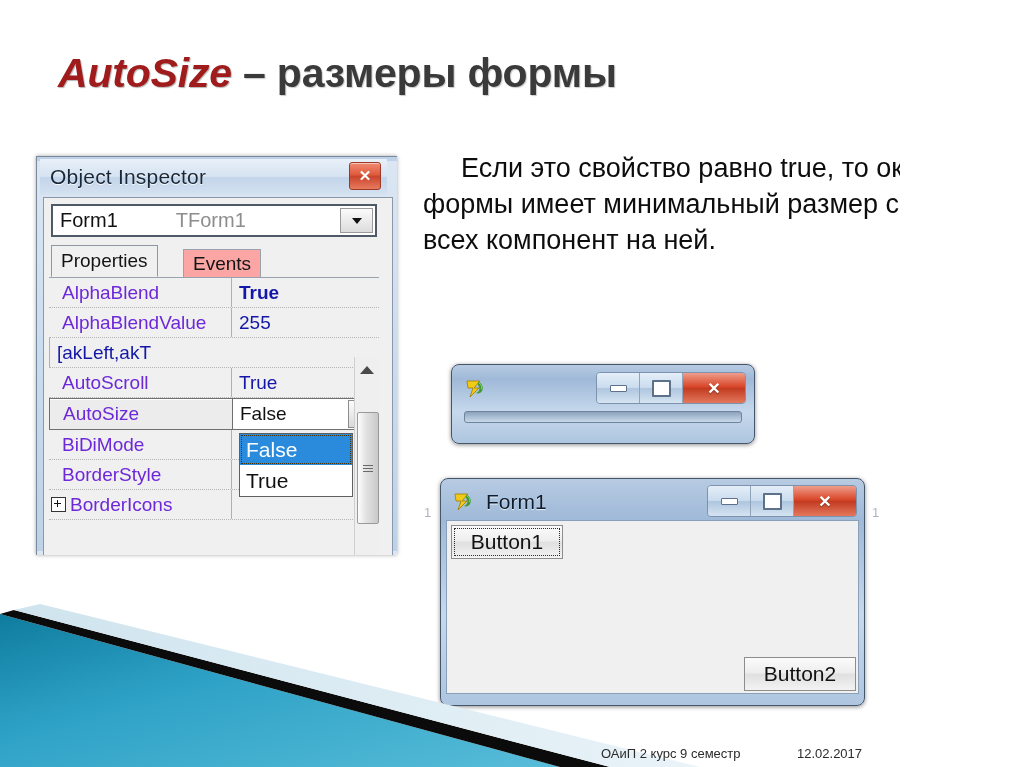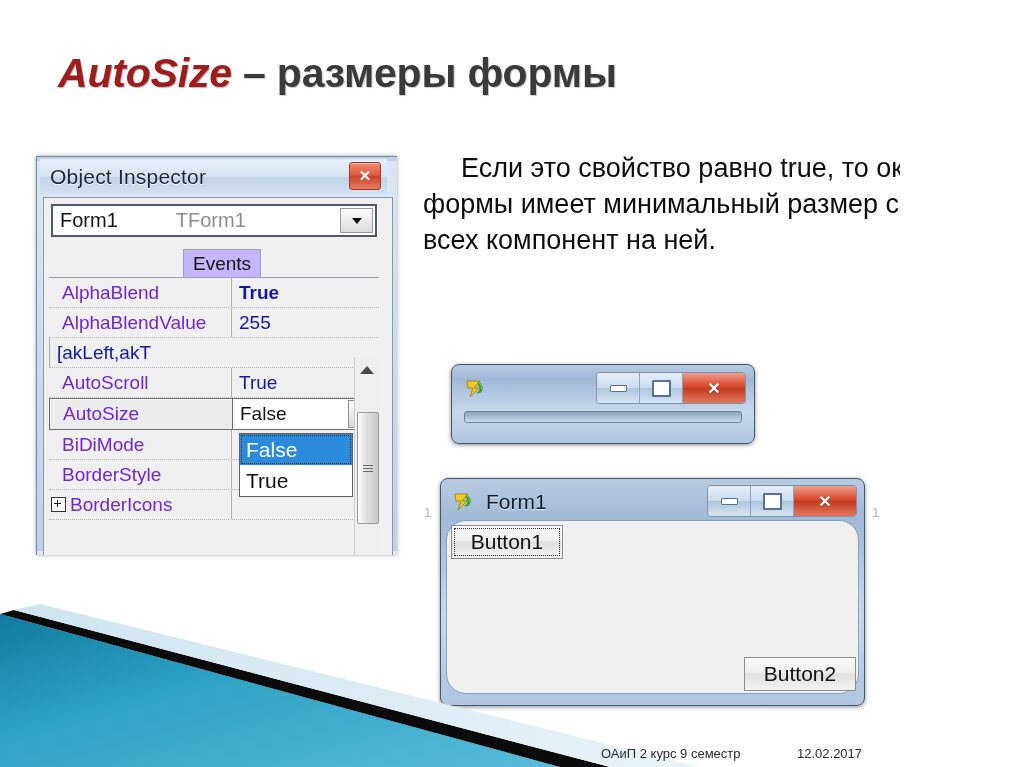--- a/index.html
+++ b/index.html
@@ -169,21 +169,21 @@
   .oi-tab.active {
     left: 2px;
     background: #f0f0f0;
     border: 1px solid #8d96a1;
     border-bottom: 1px solid #f0f0f0;
     height: 32px;
     z-index: 3;
   }
   .oi-tab.inactive {
     left: 134px;
-    background: #c4b5fd;
+    background: #fca5a5;
     border: 1px solid #9aa3ad;
     border-bottom: none;
     height: 28px;
     z-index: 2;
   }
 
   
   .oi-grid {
     position: absolute;
     left: 5px; top: 79px;
@@ -485,20 +485,21 @@
 
       <div class="oi-combo">
         <span class="oi-combo-name">Form1</span>
         <span class="oi-combo-class">TForm1</span>
         <span class="oi-combo-arrow">
             <span class="tri-down"></span>
           </span>
       </div>
 
       <div class="oi-tabs">
+        <div class="oi-tab active">Properties</div>
         <div class="oi-tab inactive">Events</div>
       </div>
 
       <div class="oi-grid">
 
         <div class="prop-row">
           <div class="prop-name">AlphaBlend</div>
           <div class="prop-value bold">True</div>
         </div>
 
@@ -603,21 +604,21 @@
       <div class="win-btns">
         <div class="wb">
             <span class="glyph-min"></span>
           </div>
         <div class="wb">
             <span class="glyph-max"></span>
           </div>
         <div class="wb close">✕</div>
       </div>
     </div>
-    <div class="win-client" style="height:174px;border-radius:20px;">
+    <div class="win-client" style="height:174px;">
       <div class="form-button focused" style="left:4px; top:4px; width:112px; height:34px;">Button1</div>
       <div class="form-button" style="right:2px; bottom:2px; width:112px; height:34px;">Button2</div>
     </div>
   </div>
 
   <svg class="deco" viewBox="0 0 1024 175" preserveAspectRatio="none">
     <defs>
       <linearGradient id="tealg" x1="0" y1="0" x2="1" y2="1">
         <stop offset="0%" stop-color="#0E7C9E"></stop>
         <stop offset="40%" stop-color="#2EA2C6"></stop>

